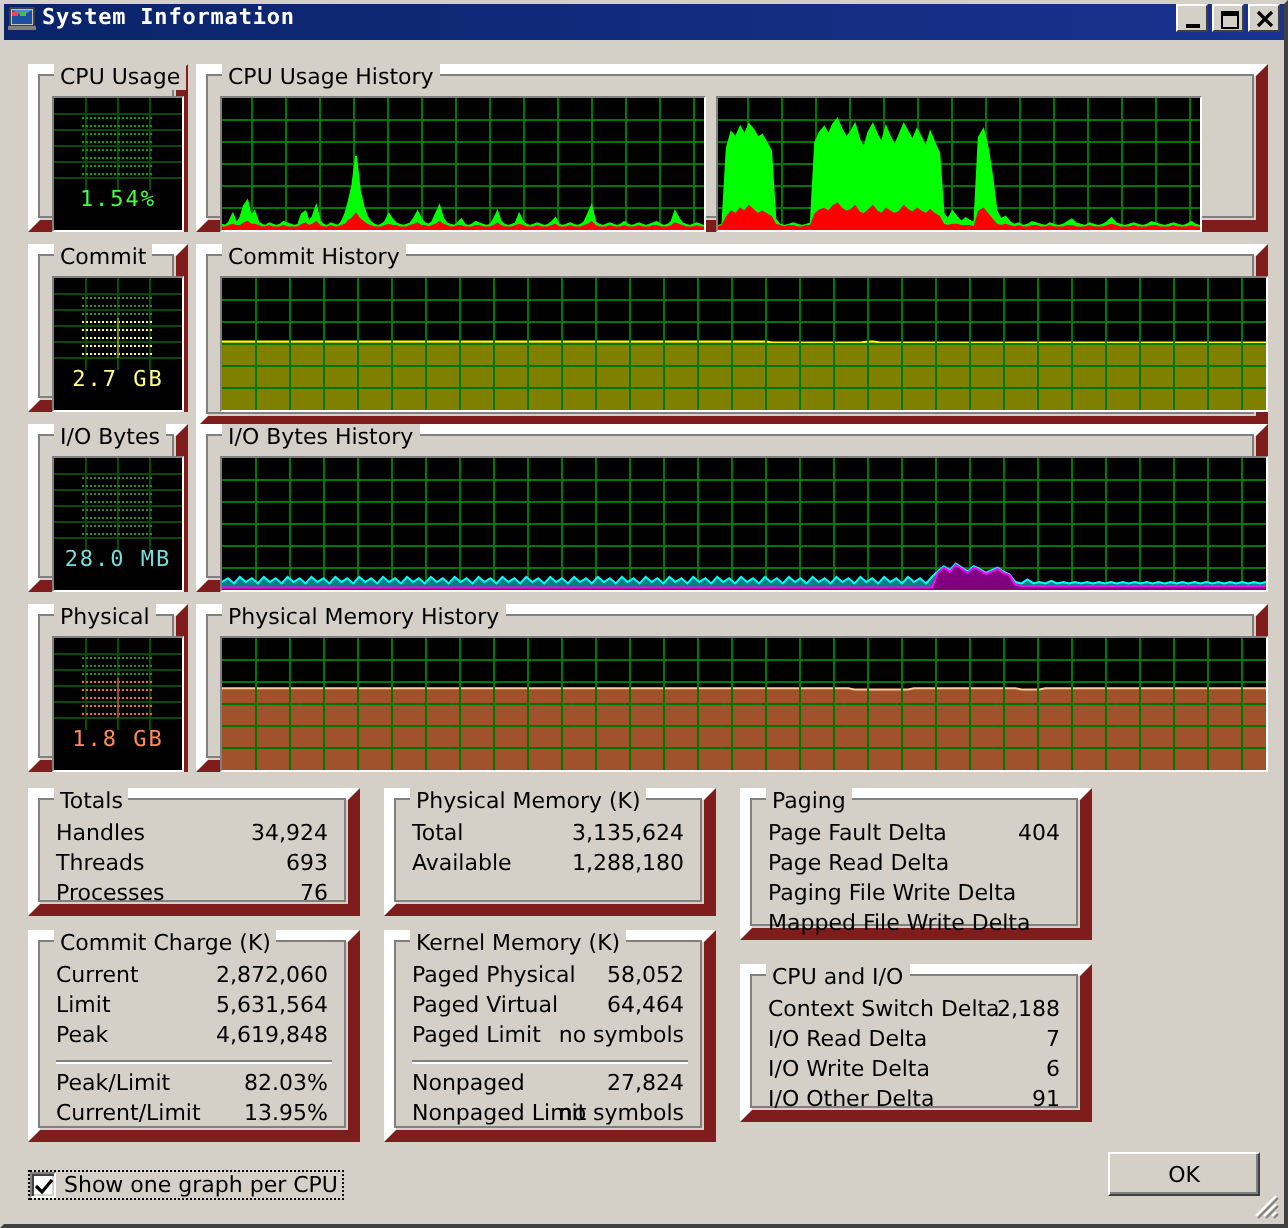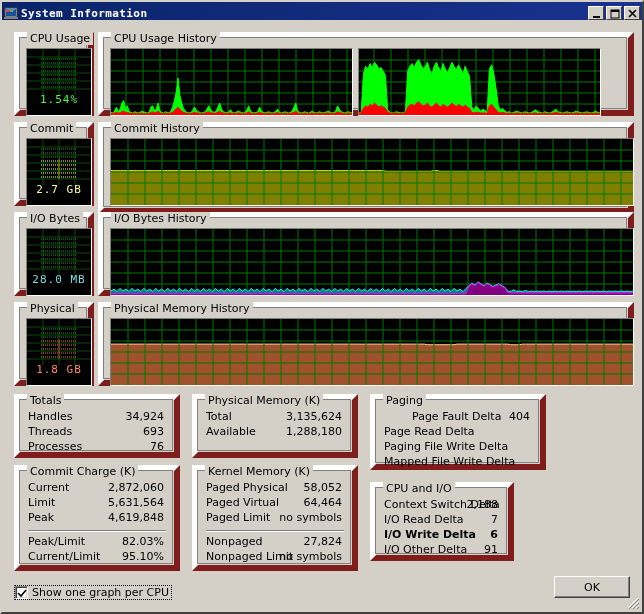--- a/index.html
+++ b/index.html
@@ -21,21 +21,21 @@
     box-sizing: border-box;
     border-left: 2px solid #d4d0c8;
     border-top: 2px solid #d4d0c8;
     border-right: 2px solid #404040;
     border-bottom: 2px solid #404040;
   }
   #titlebar {
     position: absolute; left: 0; top: 0;
     width: 640px; height: 18px;
     background: linear-gradient(to right, #0a246a 0%, #19328f 100%);
-    display: flex; align-items: flex-end;
+    display: flex; align-items: flex-start;
   }
   #title-icon {
     width: 14px; height: 14px;
     margin-left: 2px; margin-right: 3px;
     position: relative;
     flex: none;
   }
   #title-text {
     color: #ffffff;
     font-family: "DejaVu Sans Mono", "Liberation Mono", monospace;
@@ -595,21 +595,21 @@
       <span class="stat-label">Peak</span>
       <span class="stat-value">4,619,848</span>
     </div>
     <div class="hr" style="top:59px;"></div>
     <div class="stat-row" style="top:64px;">
       <span class="stat-label">Peak/Limit</span>
       <span class="stat-value">82.03%</span>
     </div>
     <div class="stat-row" style="top:79px;">
       <span class="stat-label">Current/Limit</span>
-      <span class="stat-value">95.10%</span>
+      <span class="stat-value">13.95%</span>
     </div>
   </div>
 
   <div class="group" style="left:190px; top:392px; width:166px; height:64px;">
     <div class="group-label">Physical Memory (K)</div>
     <div class="stat-row" style="top:10px;">
       <span class="stat-label">Total</span>
       <span class="stat-value">3,135,624</span>
     </div>
     <div class="stat-row" style="top:25px;">
@@ -638,49 +638,49 @@
       <span class="stat-value">27,824</span>
     </div>
     <div class="stat-row" style="top:79px;">
       <span class="stat-label">Nonpaged Limit</span>
       <span class="stat-value">no symbols</span>
     </div>
   </div>
 
   <div class="group" style="left:368px; top:392px; width:176px; height:76px;">
     <div class="group-label">Paging</div>
-    <div class="stat-row" style="top:10px;margin-left:28px;">
+    <div class="stat-row" style="top:10px;">
       <span class="stat-label">Page Fault Delta</span>
       <span class="stat-value">404</span>
     </div>
     <div class="stat-row" style="top:25px;">
       <span class="stat-label">Page Read Delta</span>
       <span class="stat-value"></span>
     </div>
     <div class="stat-row" style="top:55px;">
       <span class="stat-label">Mapped File Write Delta</span>
       <span class="stat-value"></span>
     </div>
     <div class="stat-row" style="top:40px;">
       <span class="stat-label">Paging File Write Delta</span>
       <span class="stat-value"></span>
     </div>
   </div>
 
-  <div class="group" style="left:368px; top:480px; width:144px; height:79px;">
+  <div class="group" style="left:368px; top:480px; width:176px; height:79px;">
     <div class="group-label">CPU and I/O</div>
     <div class="stat-row" style="top:10px;">
       <span class="stat-label">Context Switch Delta</span>
       <span class="stat-value">2,188</span>
     </div>
     <div class="stat-row" style="top:25px;">
       <span class="stat-label">I/O Read Delta</span>
       <span class="stat-value">7</span>
     </div>
-    <div class="stat-row" style="top:40px;font-weight:bold;">
+    <div class="stat-row" style="top:40px;">
       <span class="stat-label">I/O Write Delta</span>
       <span class="stat-value">6</span>
     </div>
     <div class="stat-row" style="top:55px;">
       <span class="stat-label">I/O Other Delta</span>
       <span class="stat-value">91</span>
     </div>
   </div>
 
   <div id="checkbox-wrap">

